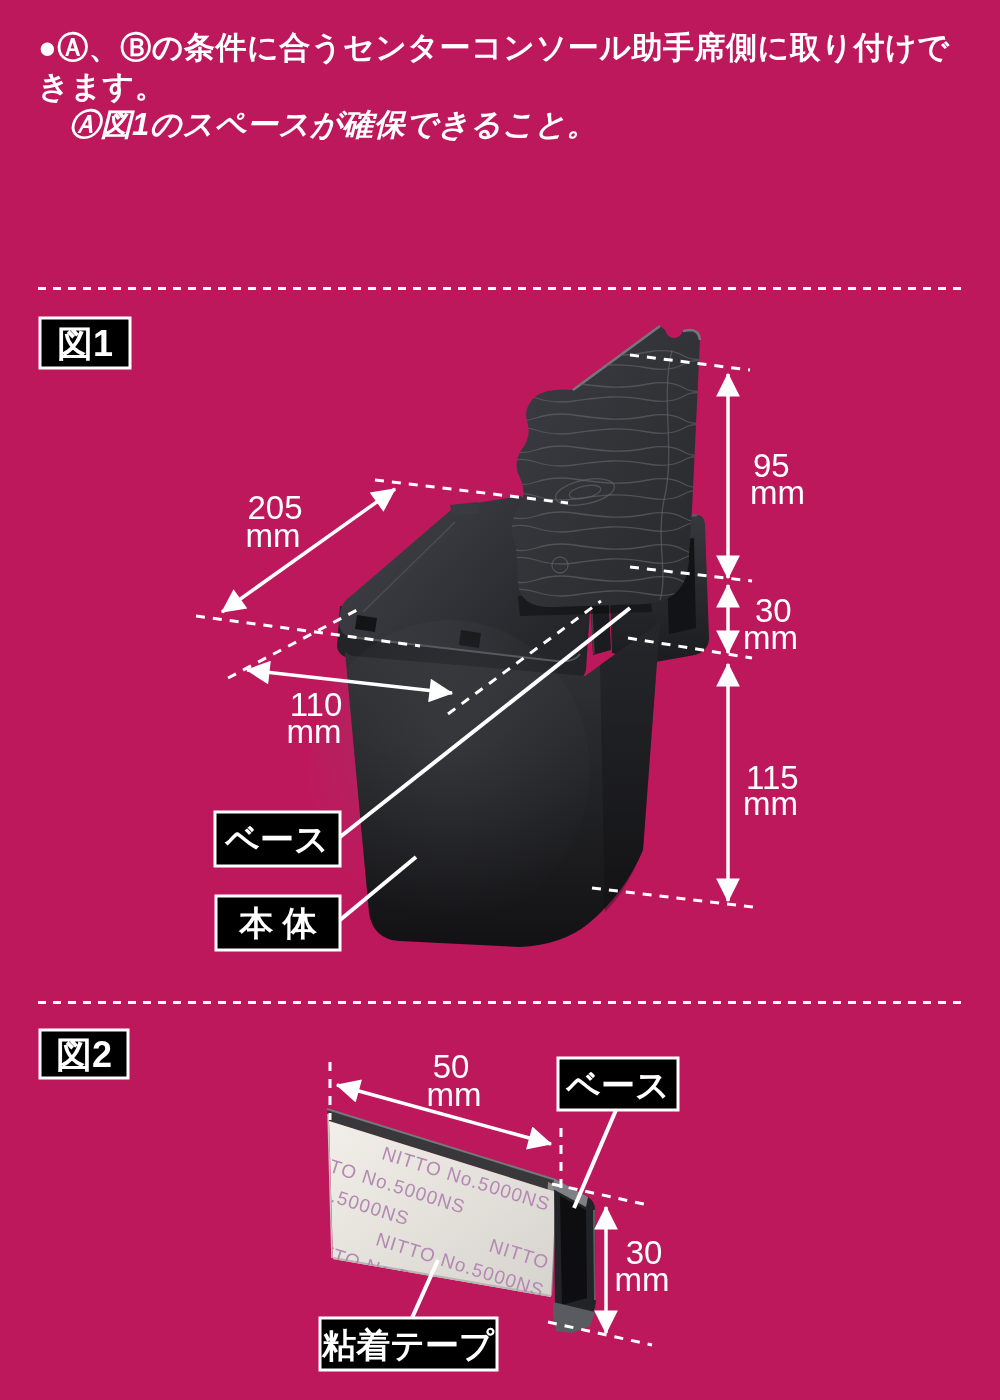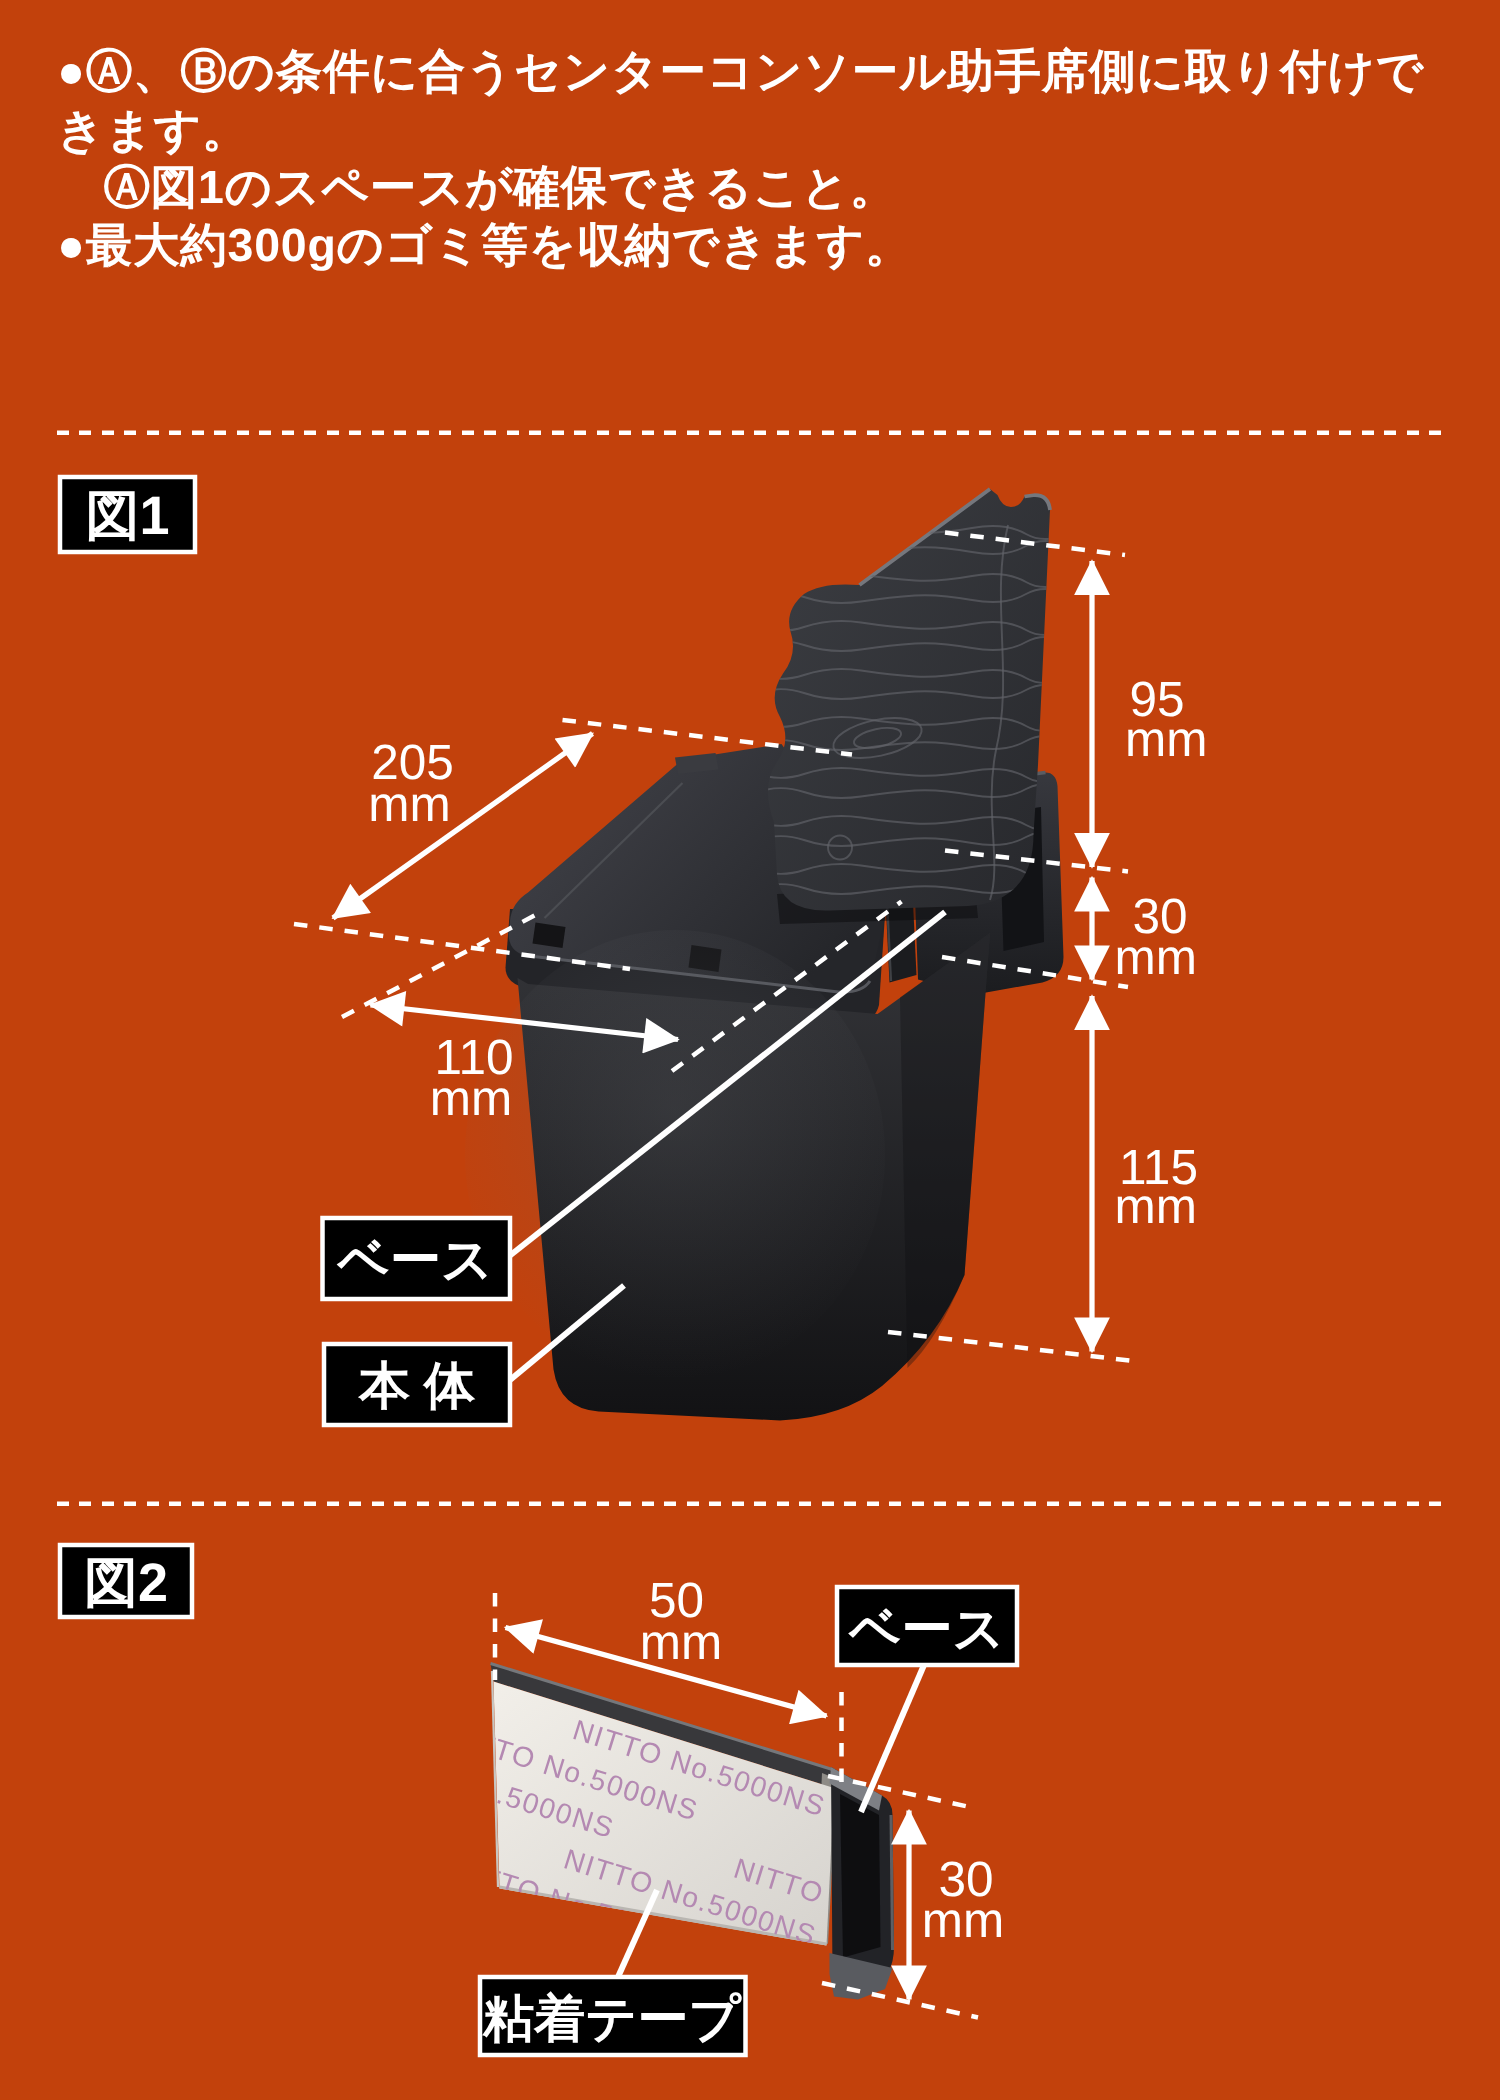--- a/index.html
+++ b/index.html
@@ -1,21 +1,21 @@
 <!DOCTYPE html>
 <html><head>
 <meta charset="utf-8">
 <style>
   html,body{margin:0;padding:0;background:#000;}
-  .page{position:relative;width:1000px;height:1400px;background:#c2410c;overflow:hidden;
+  .page{position:relative;width:1000px;height:1400px;background:#be185d;overflow:hidden;
         font-family:"Liberation Sans",sans-serif;color:#fff;}
   
   .notes{position:absolute;left:38px;top:29px;width:940px;font-size:31px;line-height:38.5px;
          font-weight:600;letter-spacing:0.5px;}
-  .notes .ind{padding-left:31px;}
+  .notes .ind{padding-left:31px;font-style:italic;}
   
   .sep{position:absolute;left:38px;width:924px;height:3px;
        background:repeating-linear-gradient(90deg,#fff 0 8px,transparent 8px 15px);}
   .sep1{top:287px;}
   .sep2{top:1001px;}
   svg{position:absolute;left:0;}
   svg text{font-family:"Liberation Sans",sans-serif;fill:#fff;}
   .dim{font-size:33px;font-weight:500;}
   .lbl{font-size:34px;font-weight:700;}
   .figlbl{font-size:36px;font-weight:700;}
@@ -27,21 +27,20 @@
   .topo{stroke:#62646a;stroke-width:1.3;fill:none;opacity:.65;}
 </style>
 </head>
 <body>
 
 <div class="page">
 
   <div class="notes">
     <div>●Ⓐ、Ⓑの条件に合うセンターコンソール助手席側に取り付けできます。</div>
     <div class="ind">Ⓐ図1のスペースが確保できること。</div>
-    <div>●最大約300gのゴミ等を収納できます。</div>
   </div>
 
   <div class="sep sep1"></div>
 
   <svg style="top:300px" width="1000" height="700" viewBox="0 300 1000 700">
     <defs>
       <marker id="ahe" viewBox="0 0 10 10" refX="9.5" refY="5" markerWidth="8" markerHeight="6.8" orient="auto" markerUnits="strokeWidth">
           <path d="M0,0 L10,5 L0,10 Z" fill="#fff"></path>
         </marker>
       <marker id="ahs" viewBox="0 0 10 10" refX="0.5" refY="5" markerWidth="8" markerHeight="6.8" orient="auto" markerUnits="strokeWidth">

